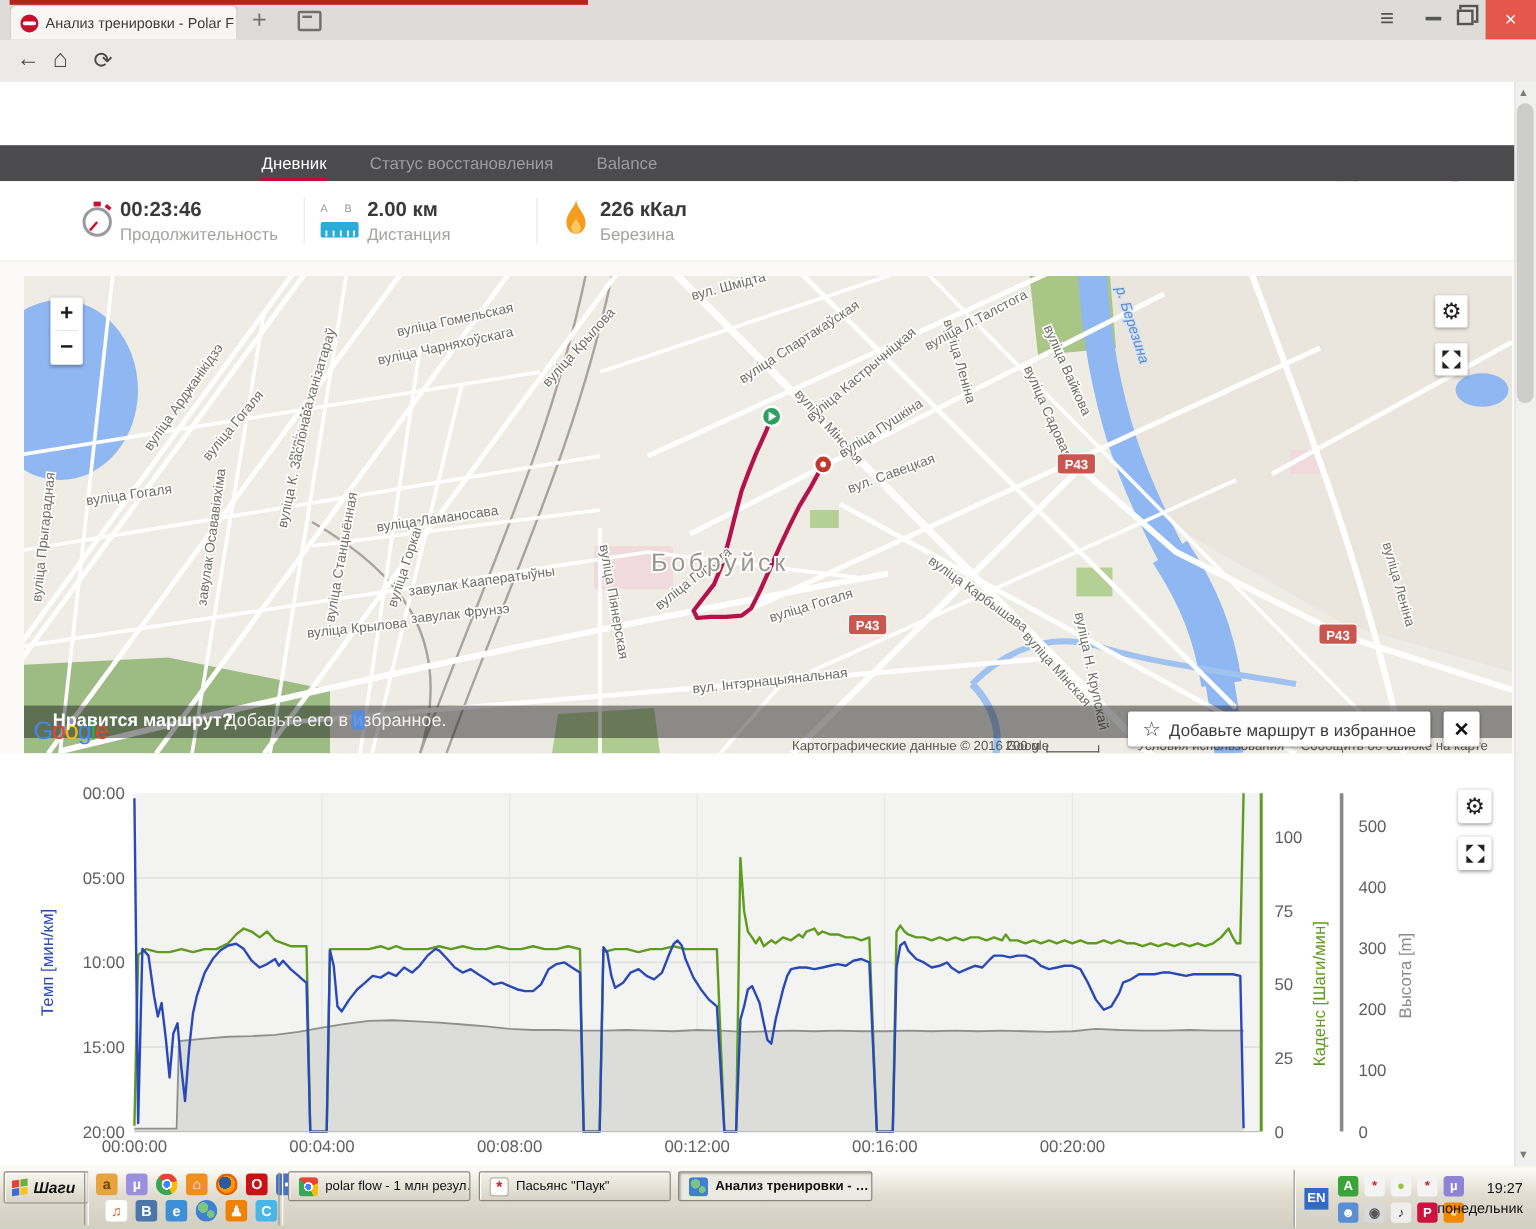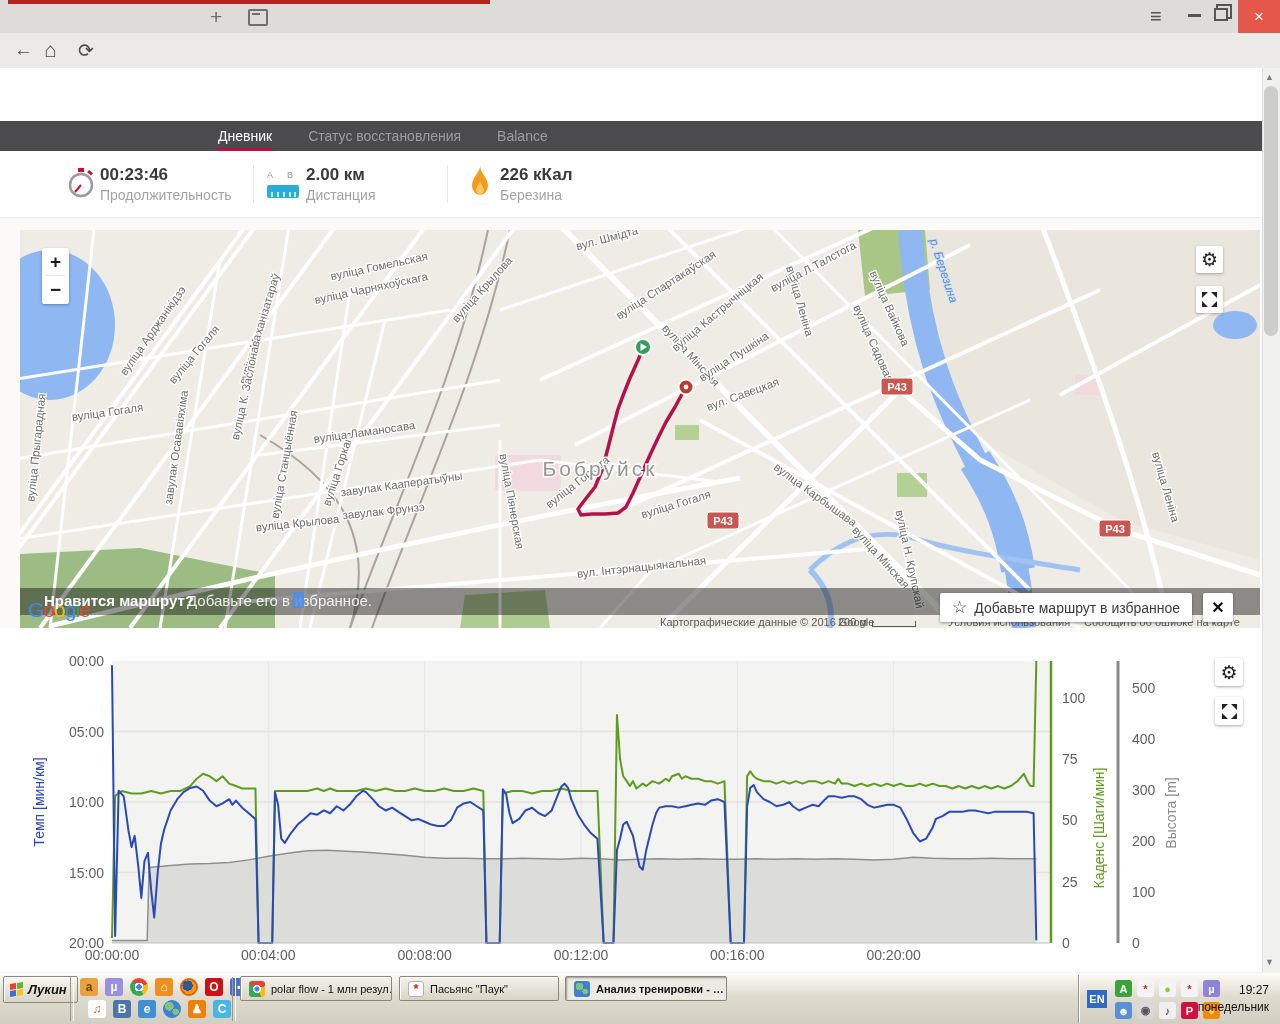--- a/index.html
+++ b/index.html
@@ -156,20 +156,24 @@
   .tric{width:17px;height:17px;border-radius:3px;display:flex;align-items:center;justify-content:center;font-size:11px;font-weight:bold;}
   #clock{position:absolute;right:6px;top:7px;text-align:right;font-size:12px;color:#111;line-height:17px;}
 </style>
 </head>
 <body>
 
 <div id="screen">
 
   <div id="tabbar" class="abs">
     <div id="tab-redline" class="abs"></div>
+    <div id="tab" class="abs">
+      <span class="favicon"></span>
+      <span id="tab-title">Анализ тренировки - Polar F</span>
+    </div>
     <div id="newtab" class="abs tb-btn">+</div>
     <div id="readlist" class="abs"></div>
     <div id="win-menu" class="abs">≡</div>
     <div id="win-min" class="abs"></div>
     <div id="win-rest" class="abs"></div>
     <div id="win-close" class="abs">×</div>
   </div>
 
   <div id="addrbar" class="abs">
     <div class="abs nav-glyph" style="left:14px;top:6px;">←</div>
@@ -477,21 +481,21 @@
   <div id="sthumb" class="abs"></div>
 
   <div id="taskbar" class="abs">
     <div id="startbtn" class="abs">
       <span class="winflag">
           <i></i>
           <i></i>
           <i></i>
           <i></i>
         </span>
-      <span>Лукин</span>
+      <span>Шаги</span>
     </div>
     <div class="tsep" style="left:70px;"></div>
     <div class="ql" id="ql1" style="left:80px;top:5px;">
         <div class="qlic" style="background: rgb(232, 163, 61); color: rgb(107, 69, 0);">a</div>
         <div class="qlic" style="background: rgb(154, 143, 224); color: rgb(255, 255, 255);">µ</div>
         <div class="qlic ic-chrome"></div>
         <div class="qlic" style="background: rgb(239, 143, 31); color: rgb(255, 255, 255);">⌂</div>
         <div class="qlic ic-firefox"></div>
         <div class="qlic" style="background: rgb(204, 16, 22); color: rgb(255, 255, 255);">O</div>
         <div class="qlic" style="background: rgb(74, 114, 196); color: rgb(255, 255, 255);">▪</div>

